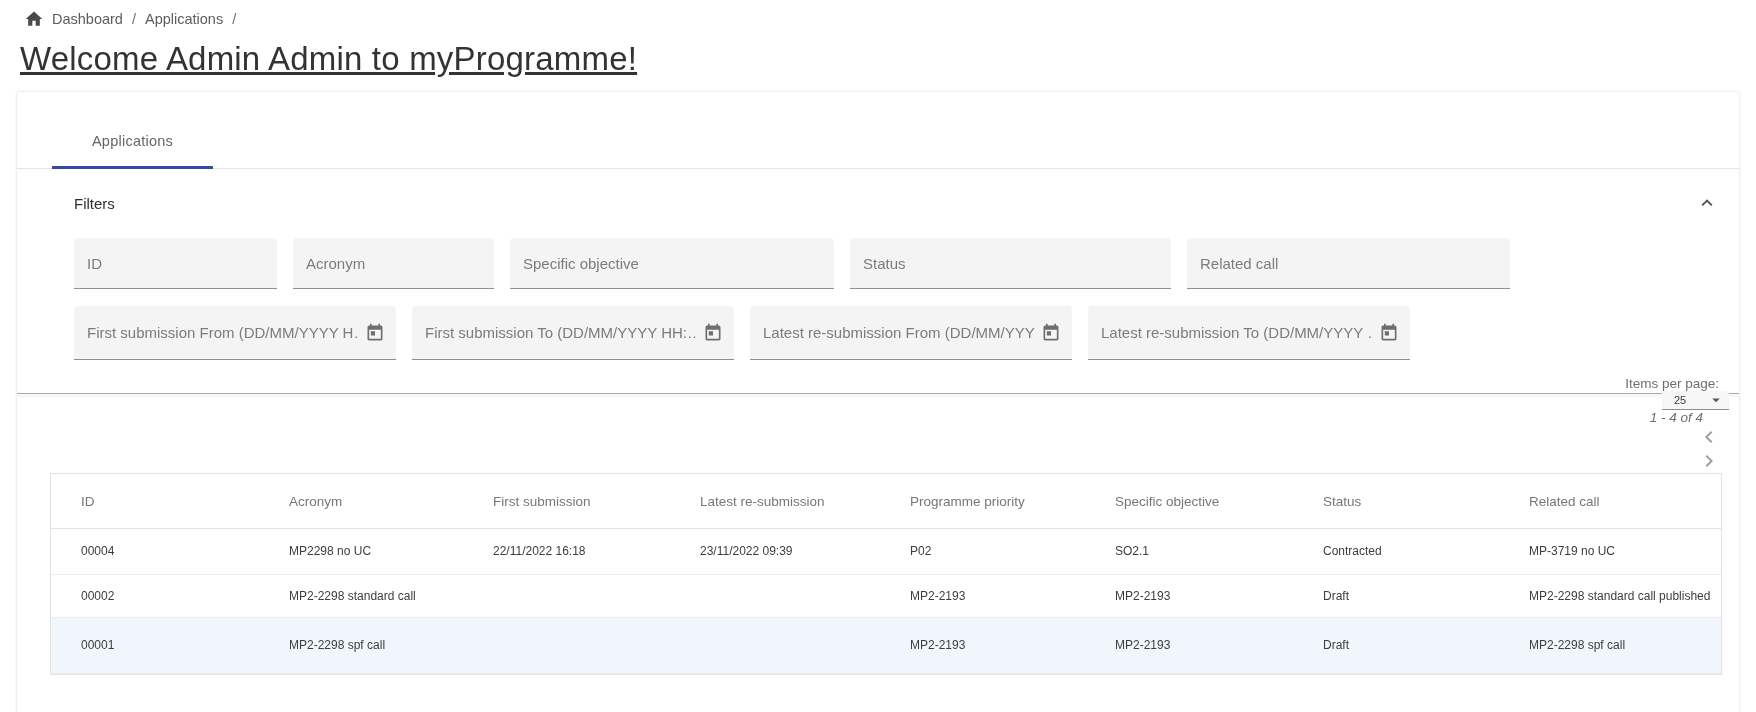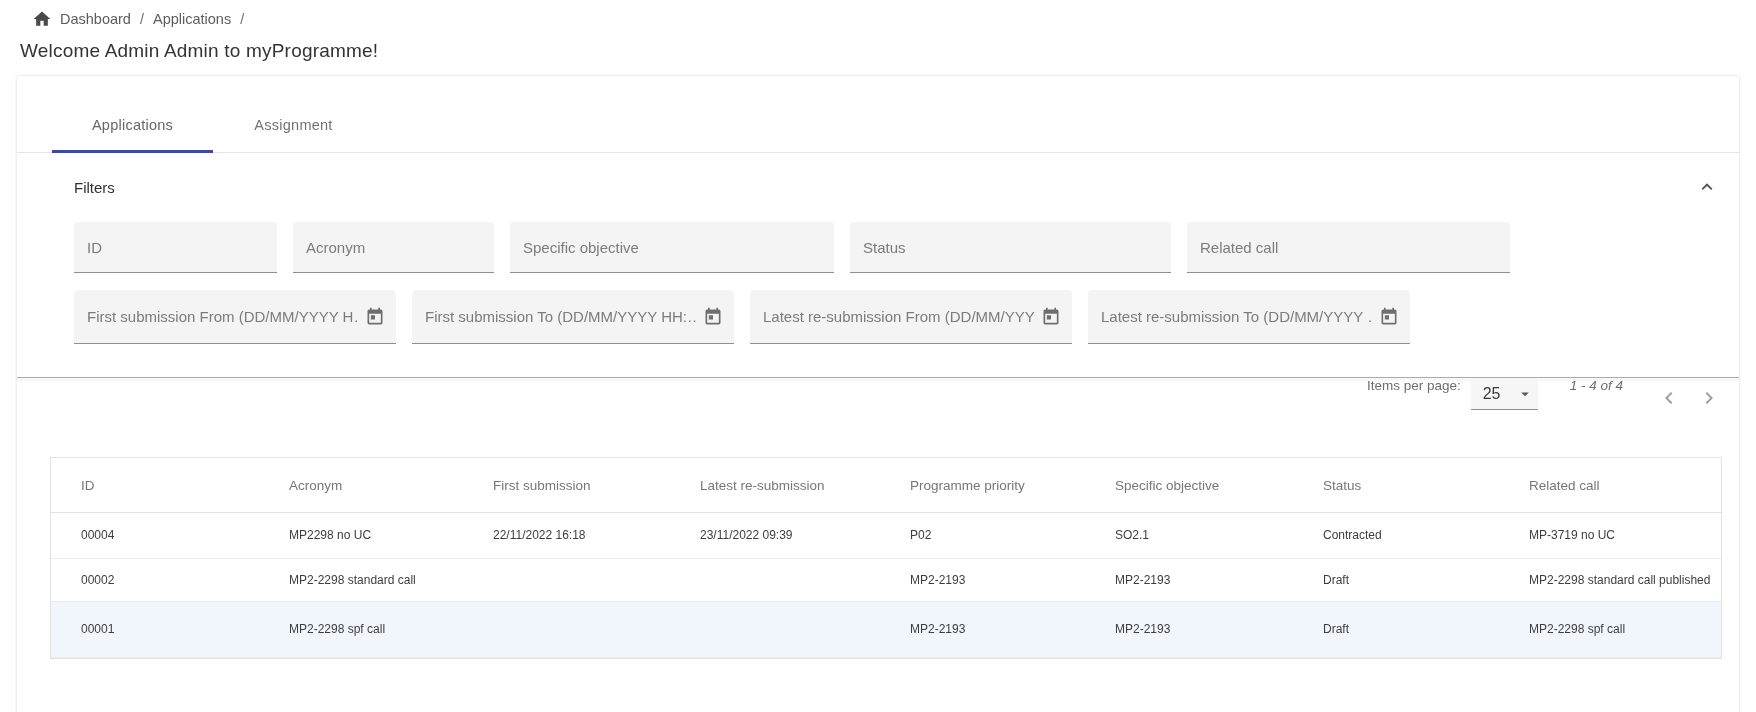--- a/index.html
+++ b/index.html
@@ -6,32 +6,33 @@
     margin: 0; padding: 0;
     width: 1756px; height: 712px;
     overflow: hidden;
     background: #ffffff;
     font-family: "Liberation Sans", "DejaVu Sans", sans-serif;
     -webkit-font-smoothing: antialiased;
   }
   
   .breadcrumb {
     display: flex; align-items: center;
-    padding: 9px 0 0 32px;
+    padding: 9px 0 0 24px;
     font-size: 14.5px; color: #5d5d5d;
   }
   .bc-home { width: 20px; height: 20px; margin-right: 8px; display: inline-flex; cursor: pointer; }
   .bc-home svg { width: 20px; height: 20px; fill: #4a4a4a; }
   .bc-items { display: flex; align-items: center; }
   .bc-link { cursor: pointer; color: #5d5d5d; }
   .bc-sep { margin: 0 9px; color: #6e6e6e; }
   h1.page-title {
     margin: 11px 0 0 20px;
-    font-size: 19px; font-weight: 400; color: #333333;
+    font-size: 33px; font-weight: 400; color: #333333;
     letter-spacing: 0.2px;
+    text-decoration: underline;
   }
   
   .card {
     margin: 14px 17px 0 17px;
     height: 700px;
     background: #fff;
     border-radius: 2px;
     box-shadow: 0 0 3px rgba(0,0,0,0.18);
     overflow: hidden;
   }
@@ -90,35 +91,35 @@
   }
   .cal-btn svg { width: 20px; height: 20px; fill: #6e6e6e; }
   .panel-divider {
     margin-top: 33px;
     border-bottom: 1px solid #aaaaaa;
     box-shadow: 0 2px 3px rgba(0,0,0,0.12);
   }
   
   .paginator {
     height: 79px;
-    display: flex; align-items: flex-start; justify-content: flex-end;
+    display: flex; align-items: flex-end; justify-content: flex-end;
     padding-right: 10px;
-    font-size: 13.5px; color: #6e6e6e;
+    font-size: 13.5px; color: #6e6e6e; flex-direction: column;
   }
   .pag-label { margin-right: 10px; }
   .pag-select {
     width: 67px; height: 32px;
     background: #f6f6f6;
     border-bottom: 1px solid #8f8f8f;
     border-radius: 2px 2px 0 0;
     display: flex; align-items: center;
     padding: 0 4px 0 12px; box-sizing: border-box;
     cursor: pointer;
   }
-  .pag-select .val { font-size: 16px; color: #3a3a3a; flex: 1; }
+  .pag-select .val { font-size: 11px; color: #3a3a3a; flex: 1; }
   .pag-select svg { width: 18px; height: 18px; fill: #595959; }
   .pag-range { margin: 0 26px 0 32px; color: #6e6e6e; font-style: italic; }
   .pag-nav {
     width: 40px; height: 40px;
     display: flex; align-items: center; justify-content: center;
     cursor: default;
   }
   .pag-nav svg { width: 24px; height: 24px; fill: #9e9e9e; }
   
   .table-wrap {
@@ -168,23 +169,20 @@
     </span>
 </div>
 
 <h1 class="page-title">Welcome Admin Admin to myProgramme!</h1>
 
 <div class="card">
 
   <div class="tabs-bar">
       <div class="tab active">
         <span>Applications</span>
-      </div>
-      <div class="tab">
-        <span>Assignment</span>
       </div>
     </div>
 
   <div class="filters-head">
     <span class="filters-title">Filters</span>
     <span class="collapse-btn">
       <svg viewBox="0 0 24 24">
           <path d="M7.4 15.4 12 10.8l4.6 4.6L18 14l-6-6-6 6z"></path>
         </svg>
     </span>

